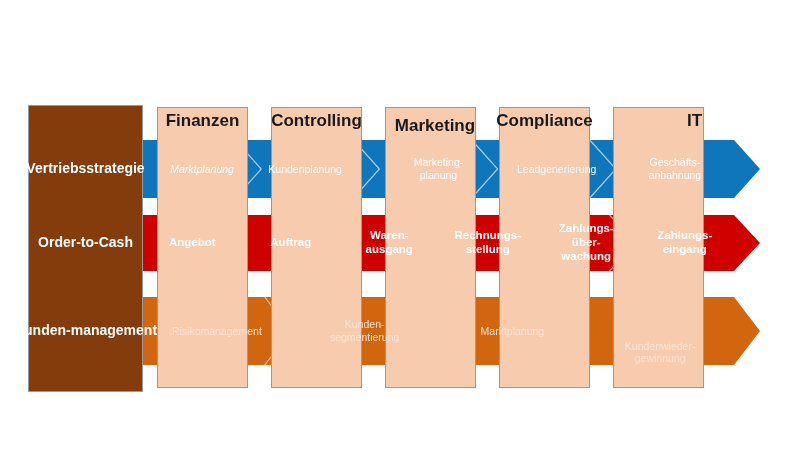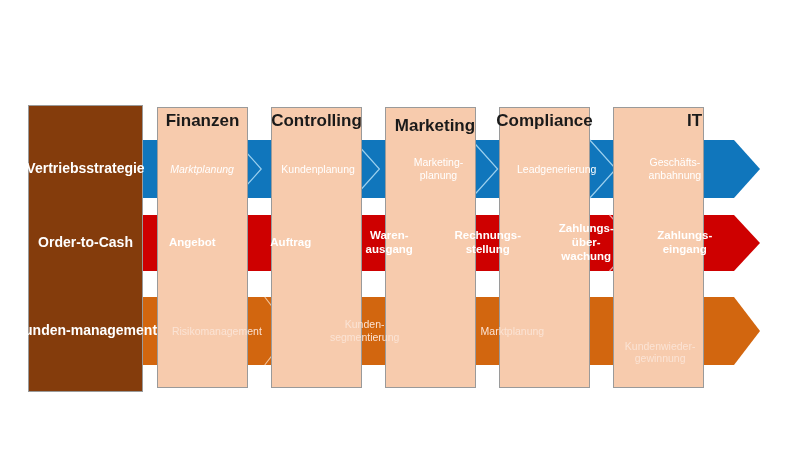--- a/index.html
+++ b/index.html
@@ -139,21 +139,21 @@
         <span>Kunden-</span>
         <br>
         <span>management</span>
       </div>
     </div>
 
   <div id="stage-labels">
       <div class="stage-label blue" style="left: 143px; top: 140px; width: 118.2px; height: 58px; font-style: italic;">
         <span>Marktplanung</span>
       </div>
-      <div class="stage-label blue" style="left: 259px; top: 140px; width: 118.2px; height: 58px;">
+      <div class="stage-label blue" style="left: 246px; top: 140px; width: 118.2px; height: 58px;">
         <span>Kundenplanung</span>
       </div>
       <div class="stage-label blue" style="left: 379.4px; top: 140px; width: 118.2px; height: 58px;">
         <span>Marketing-<br>planung</span>
       </div>
       <div class="stage-label blue" style="left: 497.6px; top: 140px; width: 118.2px; height: 58px;">
         <span>Leadgenerierung</span>
       </div>
       <div class="stage-label blue" style="left: 615.8px; top: 140px; width: 118.2px; height: 58px;">
         <span>Geschäfts-<br>anbahnung</span>

